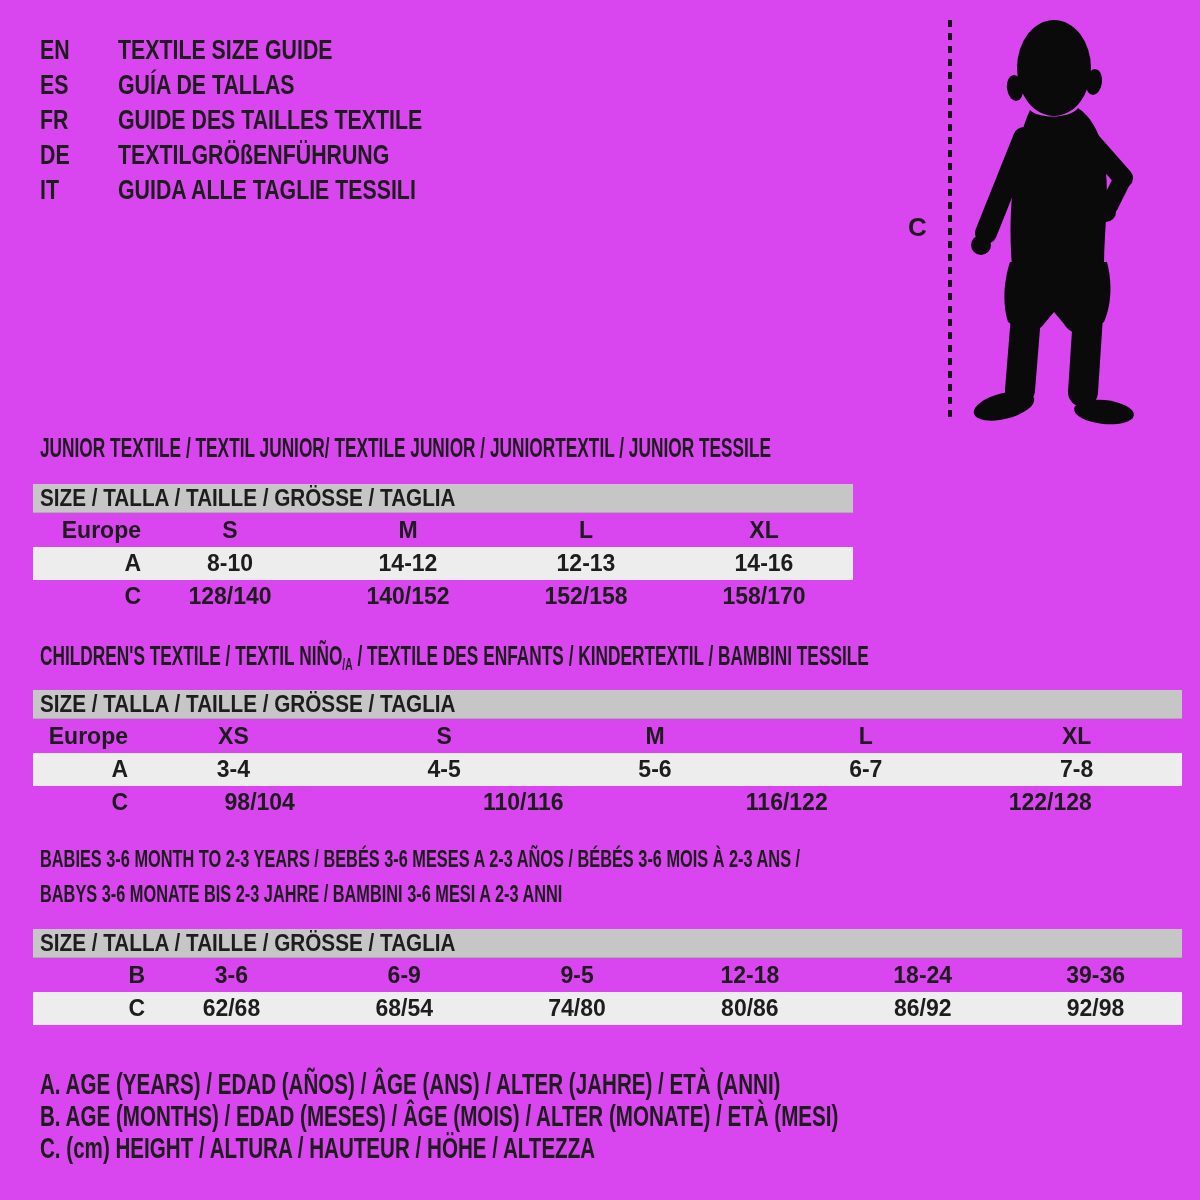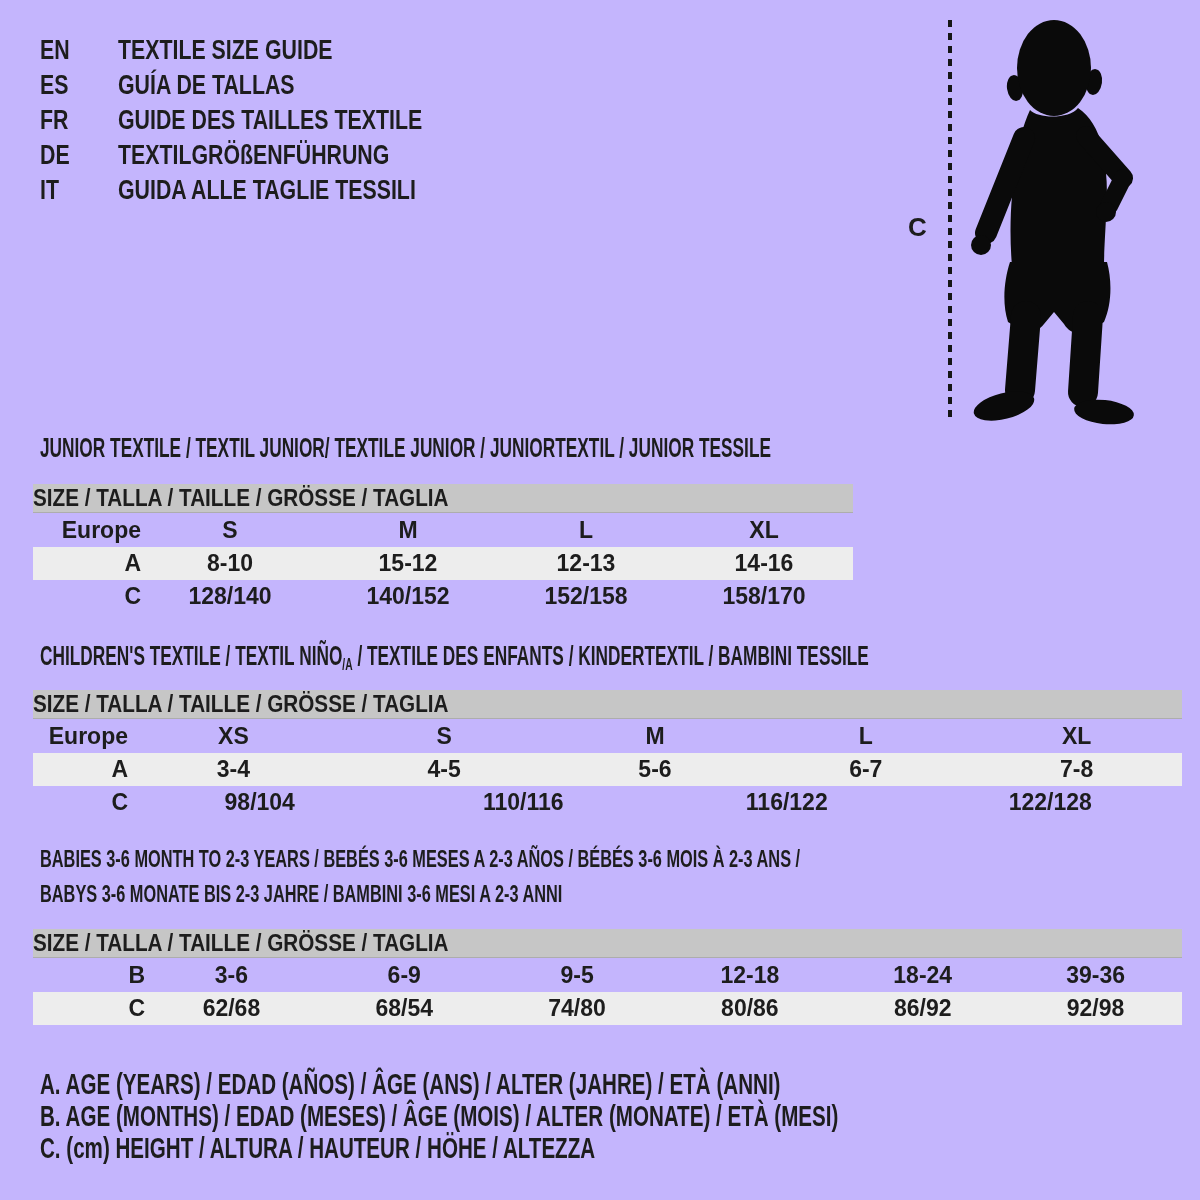--- a/index.html
+++ b/index.html
@@ -1,19 +1,19 @@
 <!DOCTYPE html>
 <html><head>
 <meta charset="utf-8">
 <style>
   html,body{margin:0;padding:0;background:#ffffff;}
   .page{
     position:relative;
     width:1200px;height:1200px;
-    background:#c4b5fd;
+    background:#d946ef;
     font-family:"Liberation Sans","DejaVu Sans",sans-serif;
     font-weight:700;
     color:#1d1d1d;
     overflow:hidden;
   }
   .cond{display:inline-block;transform-origin:0 50%;white-space:nowrap;}
   .sx64{transform:scaleX(.64);}
   .sx71{transform:scaleX(.71);}
   .sx79{transform:scaleX(.79);}
   .sx90{transform:scaleX(.90);}
@@ -33,21 +33,21 @@
 
   
   .sec-head{position:absolute;left:40px;font-size:27px;line-height:26px;}
   .sec-head .sub{font-size:16px;vertical-align:-5px;}
   .sub-head{position:absolute;left:40px;font-size:23px;line-height:26px;}
 
   
   .size-table{position:absolute;left:33px;}
   .band{
     height:29px;background:#c6c6c6;border-bottom:1px solid #adadad;
-    box-sizing:border-box;font-size:23px;line-height:28px;
+    box-sizing:border-box;padding-left:7px;font-size:23px;line-height:28px;
     margin-bottom:1px;
   }
   .t-row{display:flex;height:33px;font-size:23px;line-height:33px;}
   .t-row.shaded{background:#ededed;}
   .cell{flex:1;text-align:center;}
   .cell.label{flex:none;text-align:right;padding-left:7px;box-sizing:border-box;}
   .junior{width:820px;top:484px;}
   .junior .cell.label{width:108px;}
   .children{width:1149px;top:690px;}
   .children .cell.label{width:95px;}
@@ -117,21 +117,21 @@
     <div class="t-row">
       <div class="cell label">Europe</div>
       <div class="cell">S</div>
       <div class="cell">M</div>
       <div class="cell">L</div>
       <div class="cell">XL</div>
     </div>
     <div class="t-row shaded">
       <div class="cell label">A</div>
       <div class="cell">8-10</div>
-      <div class="cell">15-12</div>
+      <div class="cell">14-12</div>
       <div class="cell">12-13</div>
       <div class="cell">14-16</div>
     </div>
     <div class="t-row">
       <div class="cell label">C</div>
       <div class="cell">128/140</div>
       <div class="cell">140/152</div>
       <div class="cell">152/158</div>
       <div class="cell">158/170</div>
     </div>

